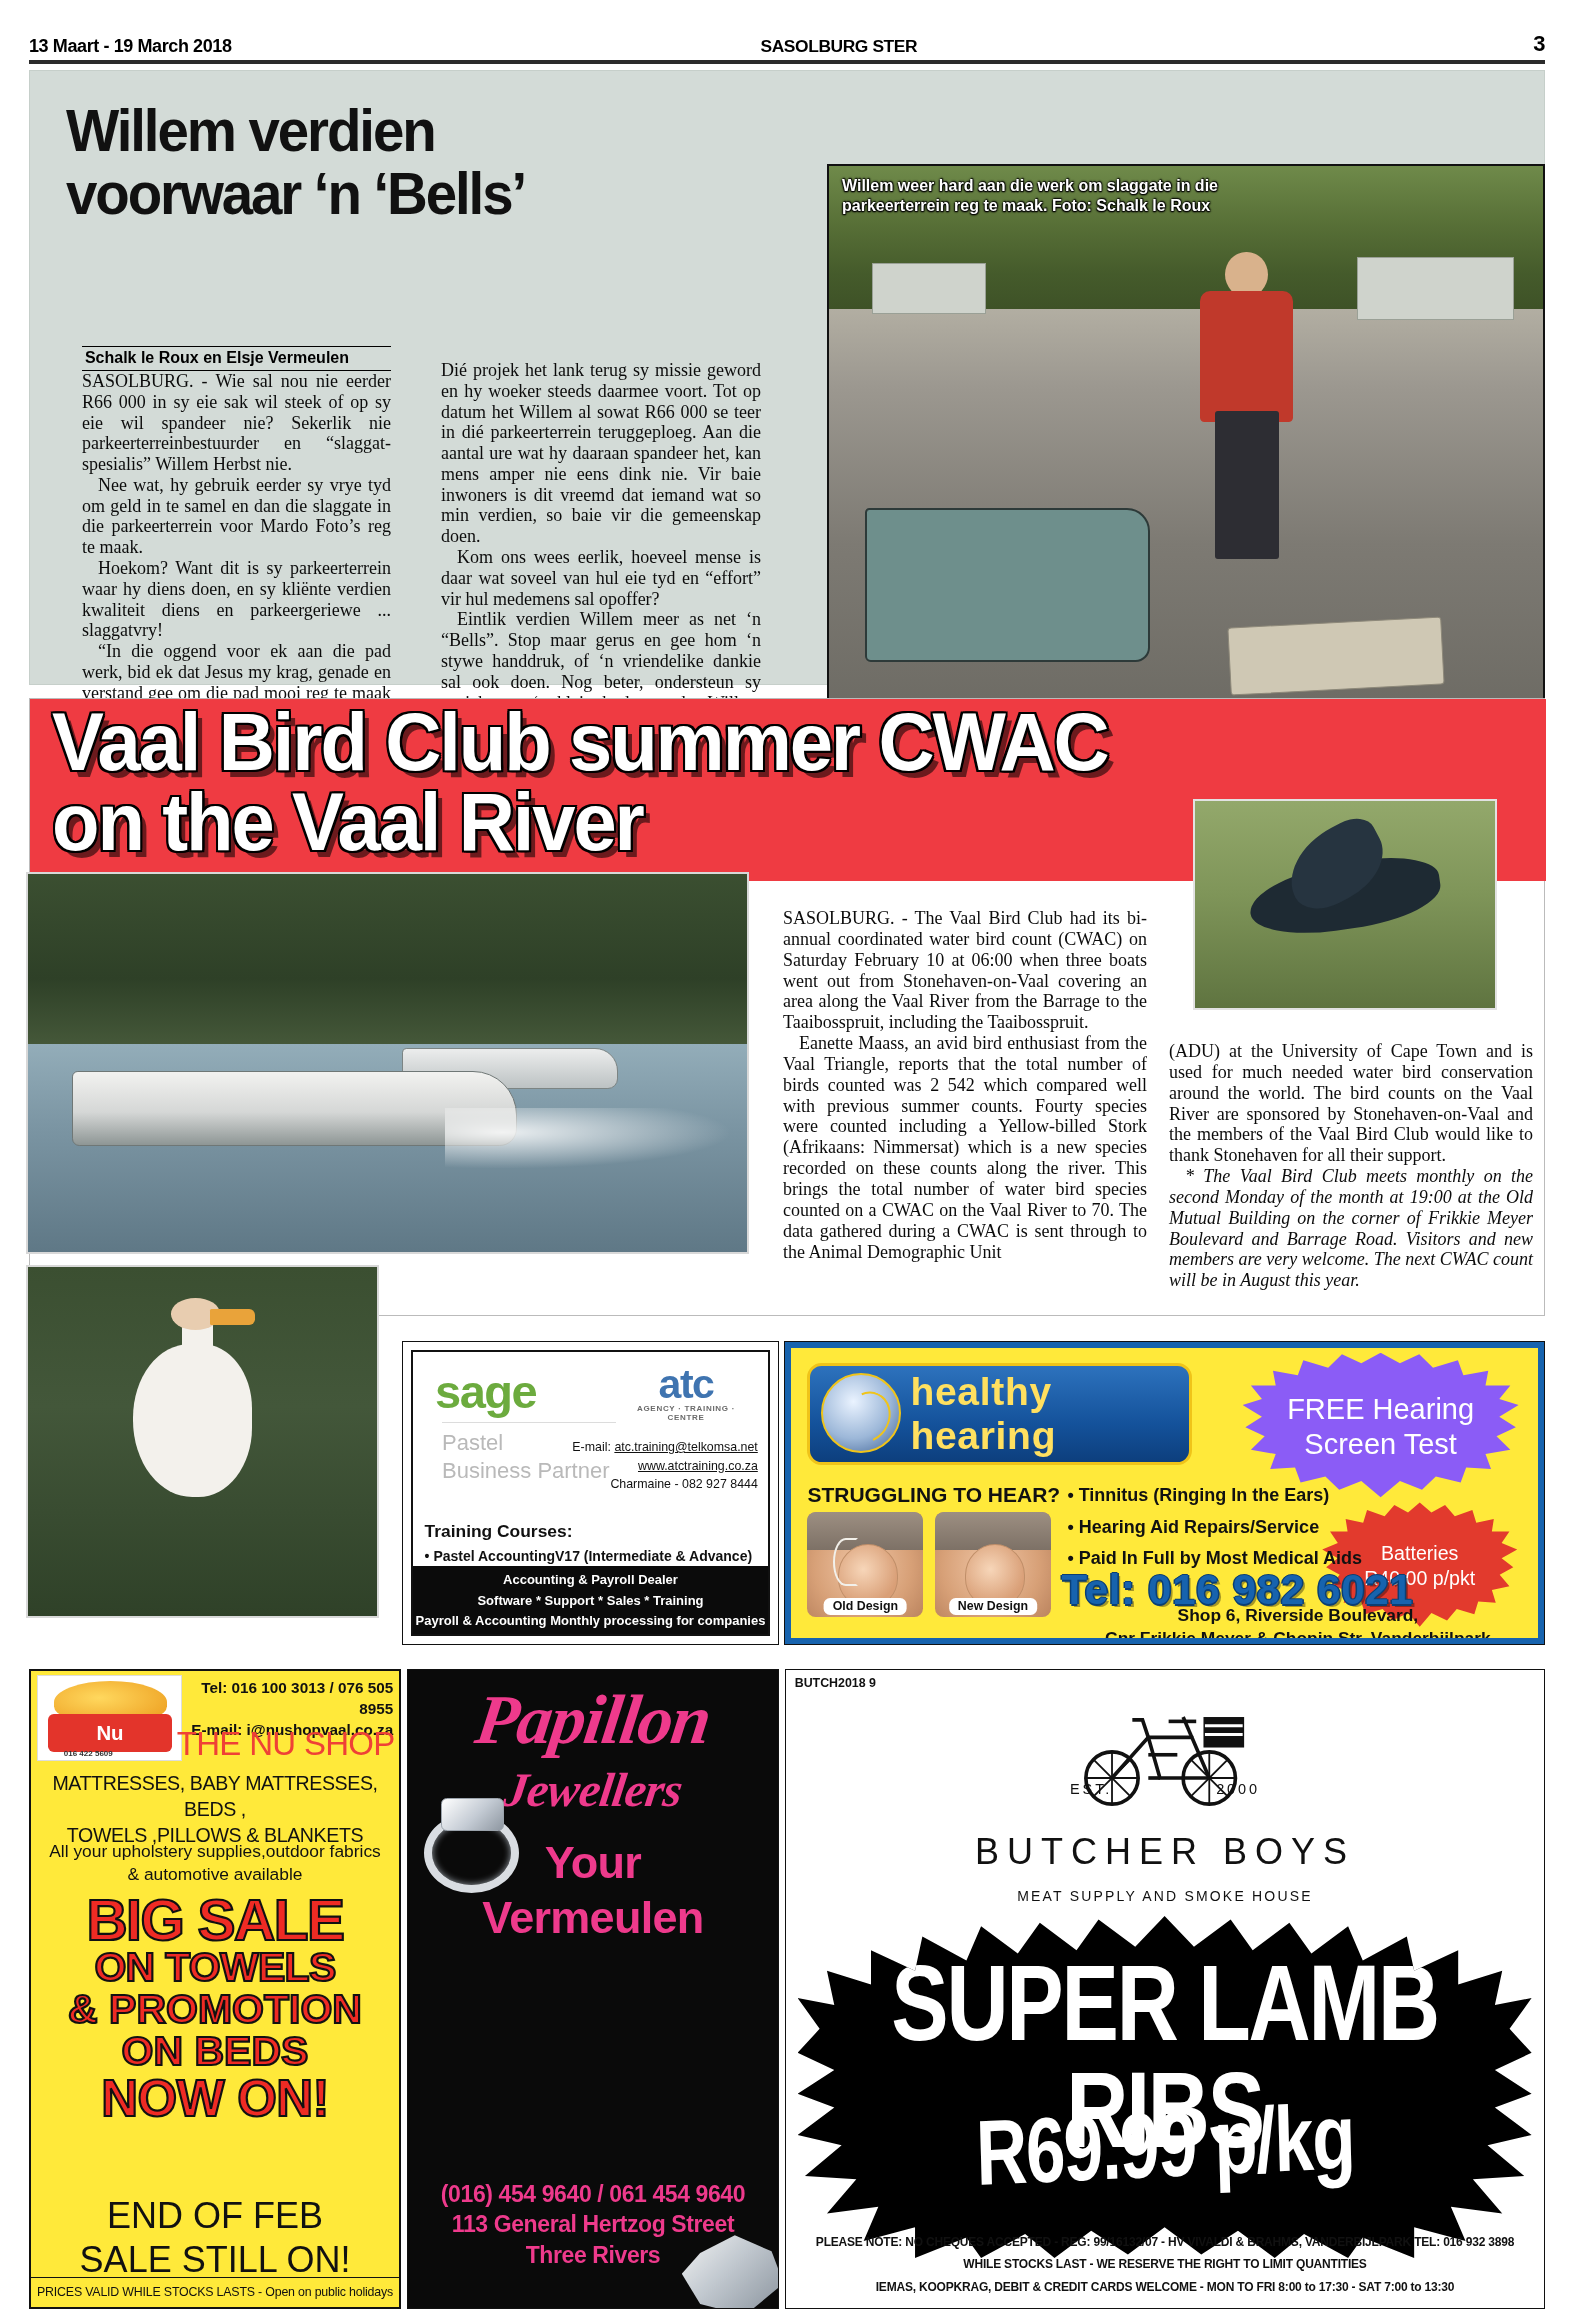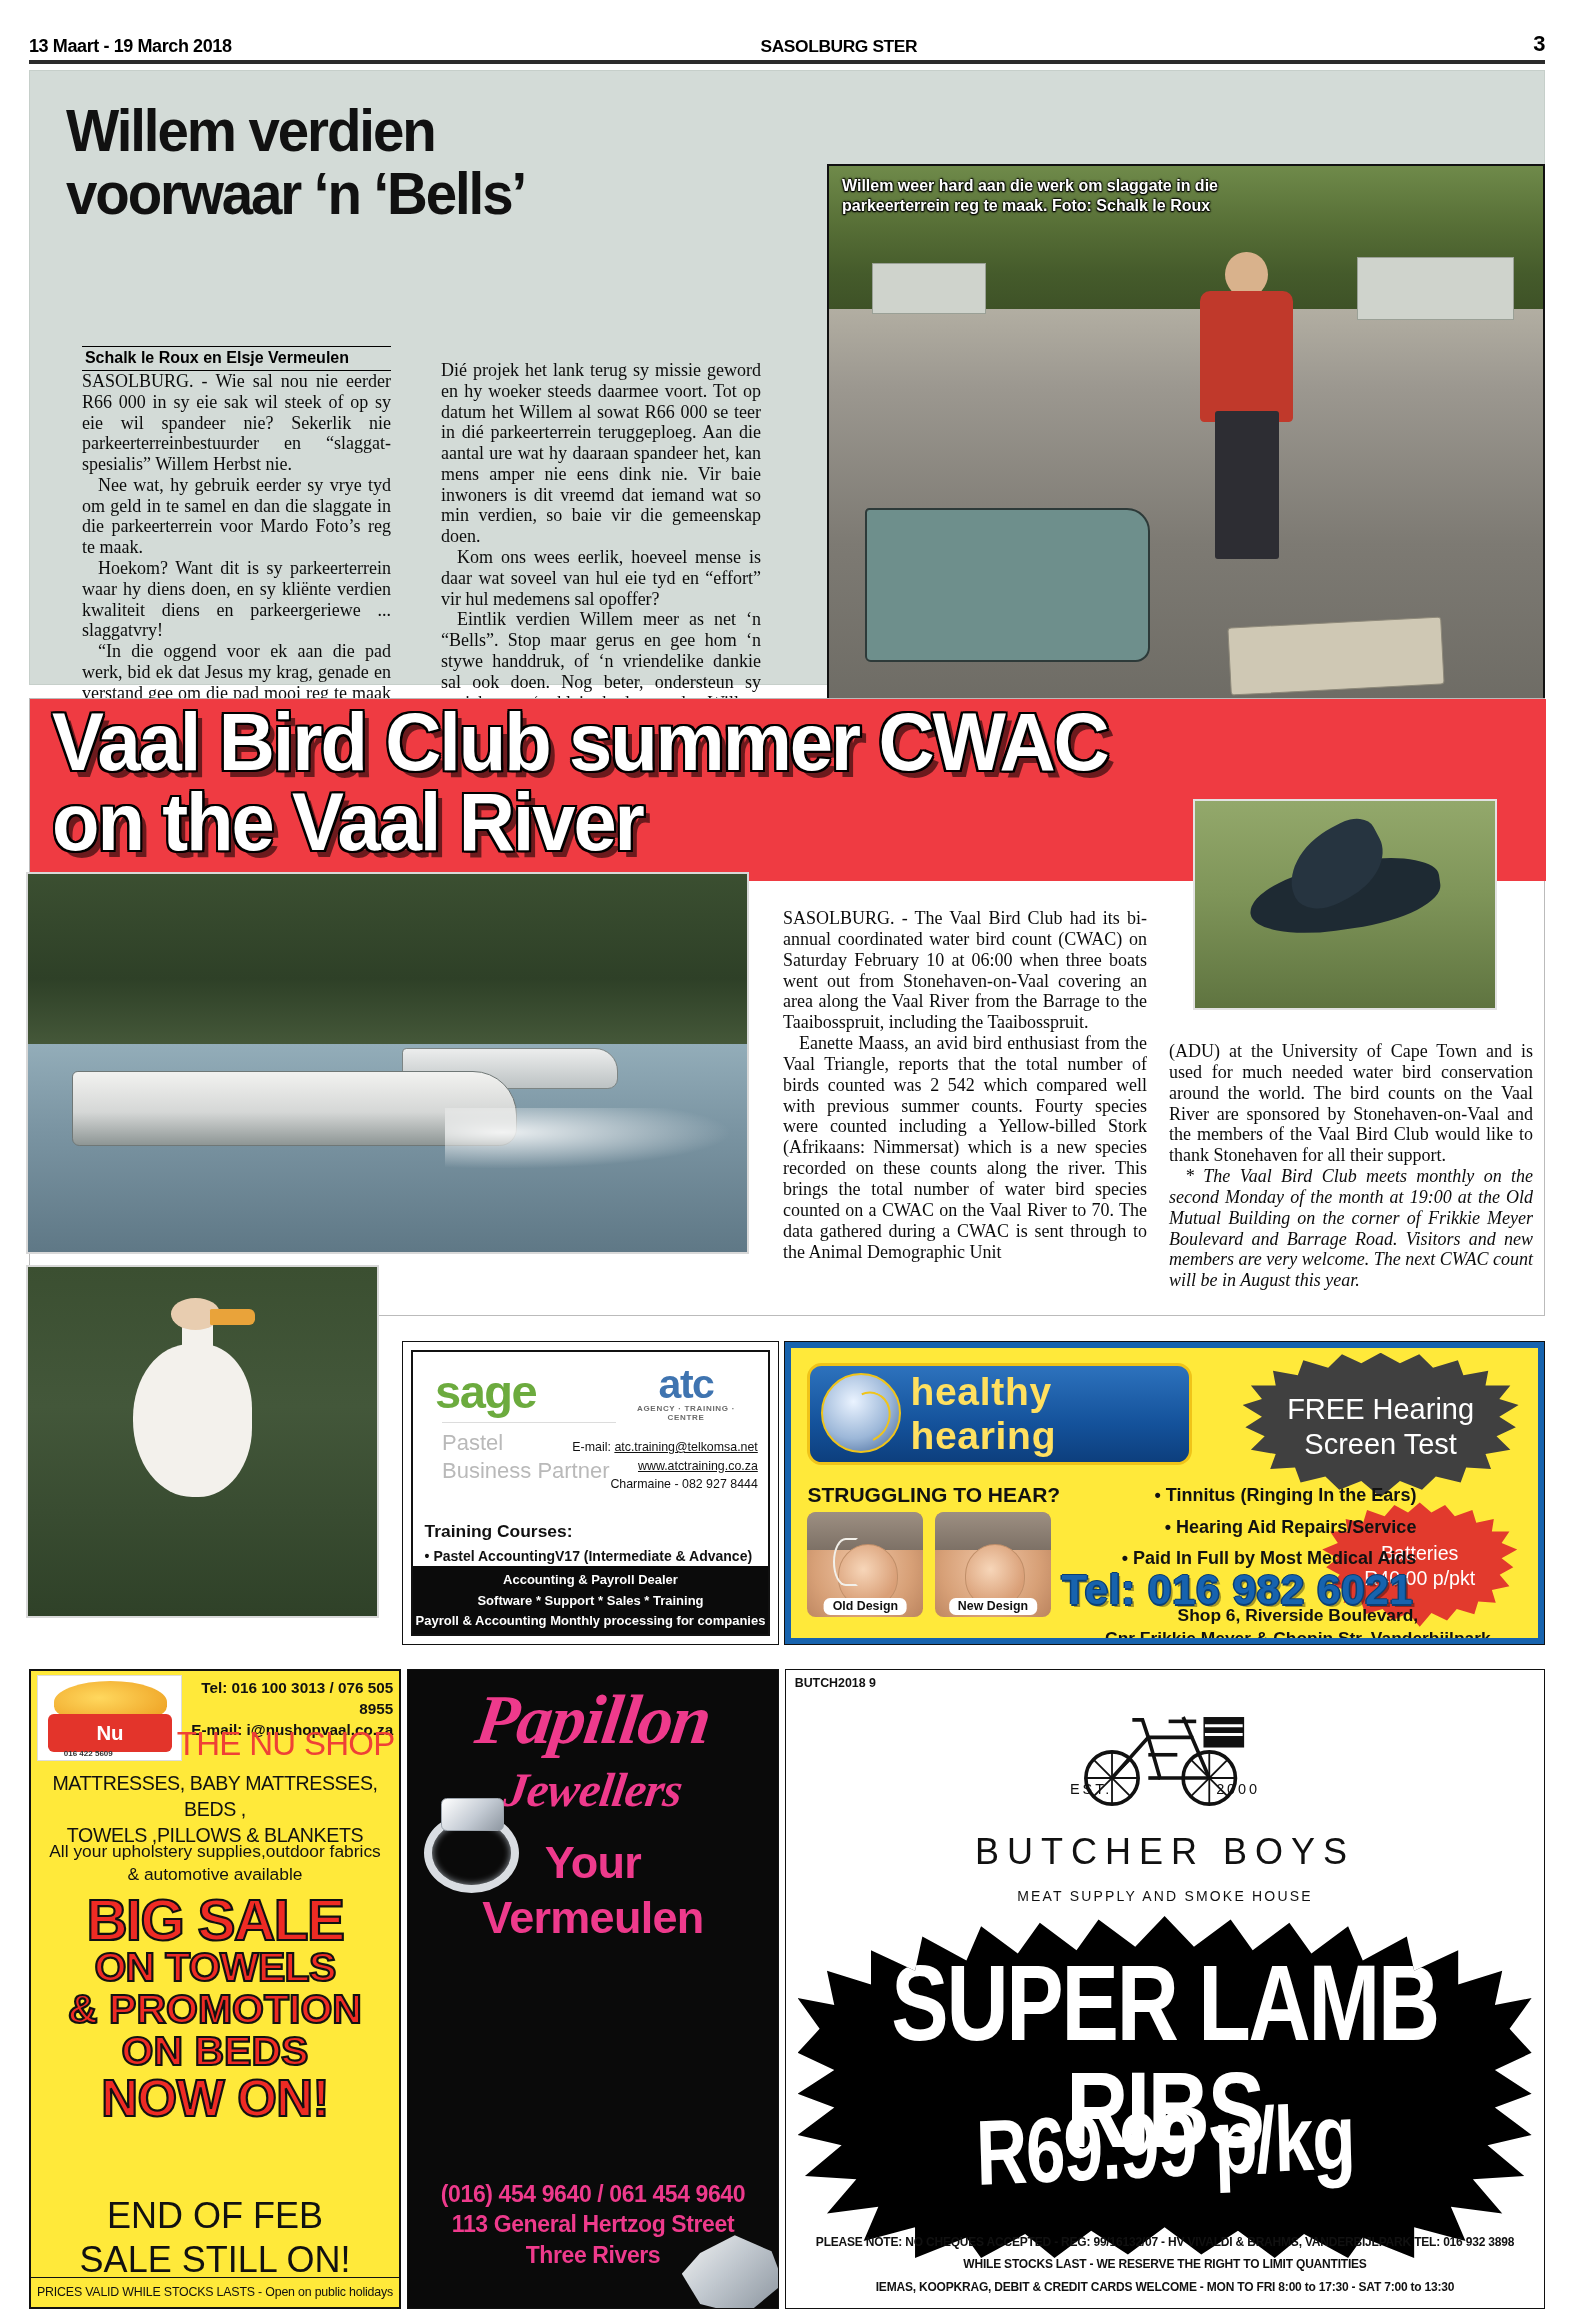--- a/index.html
+++ b/index.html
@@ -302,21 +302,21 @@
     border-radius:50% 50% 50% 50%;
     border: 2.9px solid #f0c419; border-left-color: transparent; border-bottom-color: transparent;
     transform: rotate(25deg);
   }
   .hh-logo-text {
     font-family:"Liberation Sans", sans-serif;
     font-size:39px; font-weight:bold; color:#ffe060; letter-spacing:0.7px;
   }
   .hh-burst {
     position:absolute; right:19px; top:4.4px; width:276px; height:149px;
-    background:#404040; color:#fff;
+    background:#8b5cf6; color:#fff;
     display:flex; align-items:center; justify-content:center; text-align:center;
     font-family:"Liberation Sans", sans-serif;
     font-size:29px; line-height:1.2;
     clip-path: polygon(50% 0%,57% 7%,64% 1%,69% 10%,78% 5%,80% 15%,89% 12%,88% 22%,97% 22%,93% 31%,100% 35%,93% 43%,99% 50%,92% 56%,97% 65%,88% 68%,90% 78%,81% 77%,79% 87%,70% 83%,65% 92%,57% 86%,50% 97%,43% 86%,35% 92%,30% 83%,21% 87%,19% 77%,10% 78%,12% 68%,3% 65%,8% 56%,1% 50%,7% 43%,0% 35%,7% 31%,3% 22%,12% 22%,11% 12%,20% 15%,22% 5%,31% 10%,36% 1%,43% 7%);
   }
   .hh-batt {
     position:absolute; right:20.4px; top:154px; width:195px; height:127px;
     background:#e23a2d; color:#fff;
     display:flex; align-items:center; justify-content:center; text-align:center;
     font-family:"Liberation Sans", sans-serif;
@@ -355,21 +355,20 @@
     position:absolute; bottom:2.9px; left:50%; transform:translateX(-50%);
     background:#fff; border-radius:6.5px; padding:1.5px 8.7px;
     font-family:"Liberation Sans", sans-serif; font-weight:bold; font-size:12.4px; color:#111;
     white-space: nowrap;
   }
   .hh-bullets {
     position:absolute; left:276px; top:132px; width:349px;
     font-family:"Liberation Sans", sans-serif;
     font-weight:bold; font-size:18px; line-height:1.75; color:#111;
     list-style:none;
-    text-align:right;
   }
   .hh-bullets li::before { content:"• "; }
   .hh-tel {
     position:absolute; left:270px; top:218px; width:465px;
     font-family:"Liberation Sans", sans-serif;
     font-weight:bold; font-size:42px; color:#1763ae;
     text-shadow: -1.5px 0 #0b3f74, 1.5px 0 #0b3f74, 0 -1.5px #0b3f74, 0 1.5px #0b3f74, 2.9px 2.9px 0 rgba(0,0,0,0.35);
     letter-spacing:0.7px;
   }
   .hh-addr {

